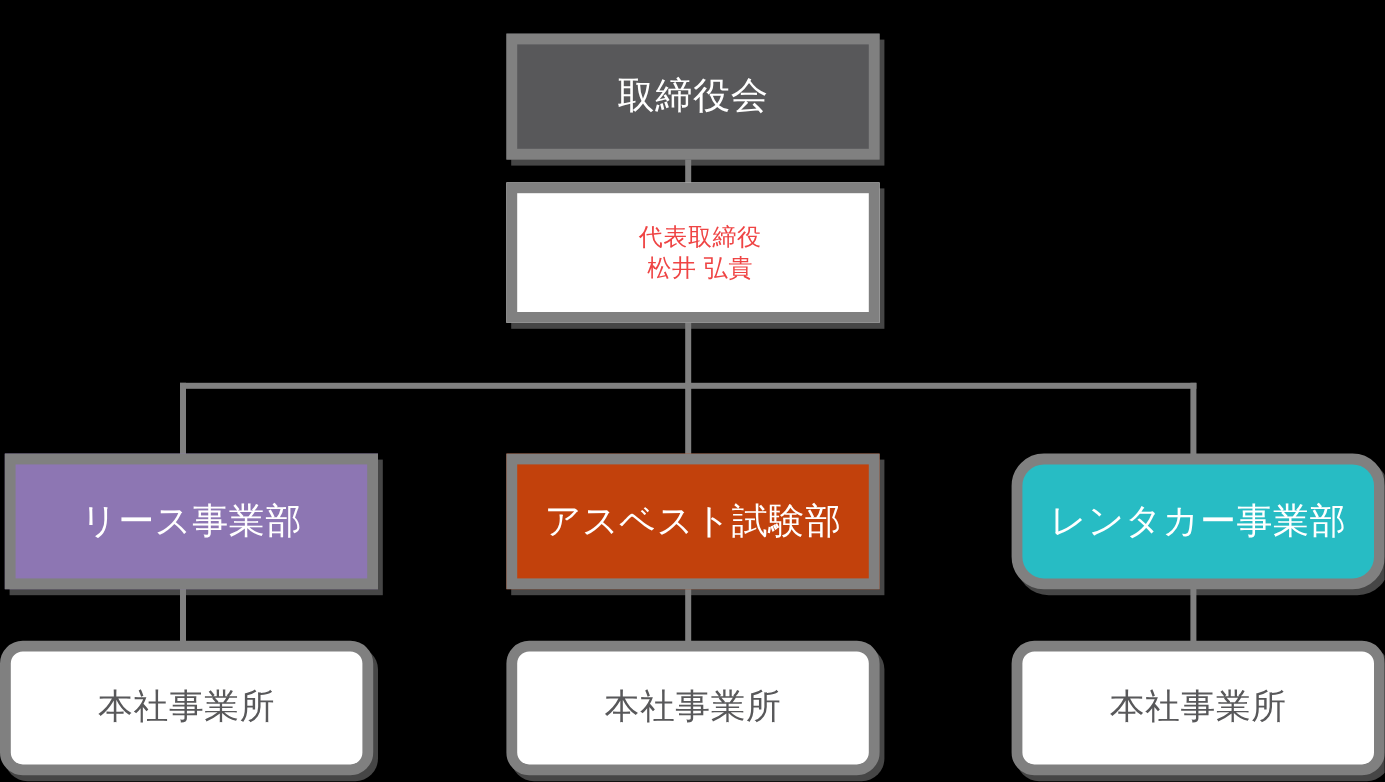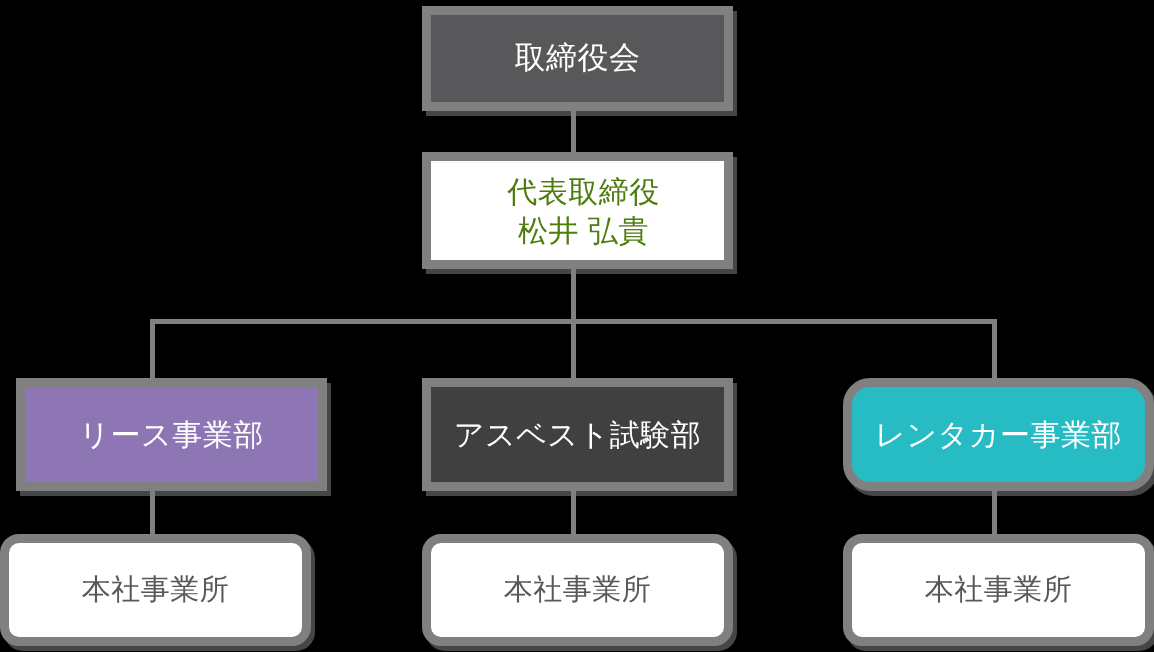--- a/index.html
+++ b/index.html
@@ -38,55 +38,56 @@
   .node .node-label {
     display: block;
     width: 100%;
     white-space: pre-line;
   }
 
   .node.board {
     background: #58585a;
     color: #ffffff;
     font-size: 31px;
+    margin-top: 22px;
   }
   .node.exec {
     background: #ffffff;
-    color: #4d7c0f;
-    font-size: 30px;
+    color: #ef4444;
+    font-size: 20px;
     padding-left: 12px;
   }
   .node.div-lease {
     background: #8d76b3;
     color: #ffffff;
     font-size: 30px;
   }
   .node.div-asbestos {
-    background: #404040;
+    background: #c2410c;
     color: #ffffff;
     font-size: 30px;
   }
   .node.div-rentacar {
     background: #27bcc4;
     color: #ffffff;
     font-size: 30px;
     border-radius: 27px;
   }
   .node.office {
     background: #ffffff;
     color: #58585a;
     font-size: 29px;
     border-radius: 19px;
   }
 
   
   #node-board        { left: 422px; top: 6px;   width: 311px; height: 105px; }
   #node-exec         { left: 422px; top: 152px; width: 311px; height: 117px; }
 
-  #node-div-0        { left: 16px;   top: 378px; width: 311px; height: 113px; }
+  #node-div-0        { left: 4px;   top: 378px; width: 311px; height: 113px; }
   #node-div-1        { left: 422px; top: 378px; width: 311px; height: 113px; }
   #node-div-2        { left: 843px; top: 378px; width: 311px; height: 113px; }
 
   #node-office-0     { left: 0px;   top: 534px; width: 311px; height: 112px; }
   #node-office-1     { left: 422px; top: 534px; width: 311px; height: 112px; }
   #node-office-2     { left: 843px; top: 534px; width: 311px; height: 112px; }
 
   
   #conn-board-exec   { left: 571px; top: 110px; width: 5px;  height: 44px; }
   

